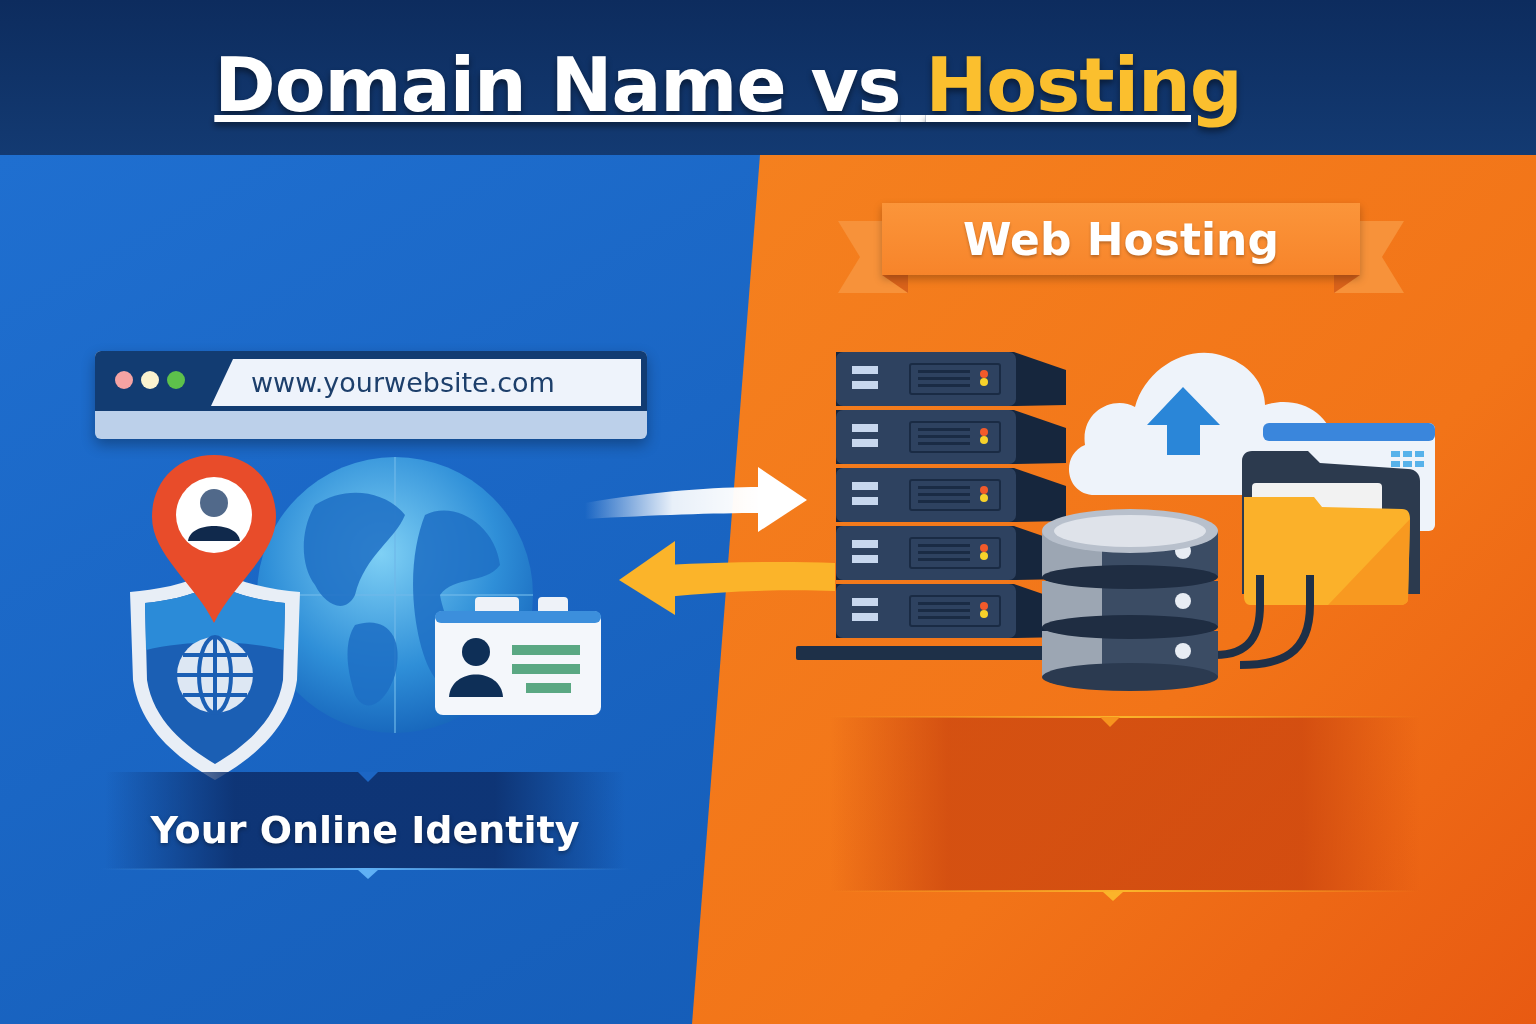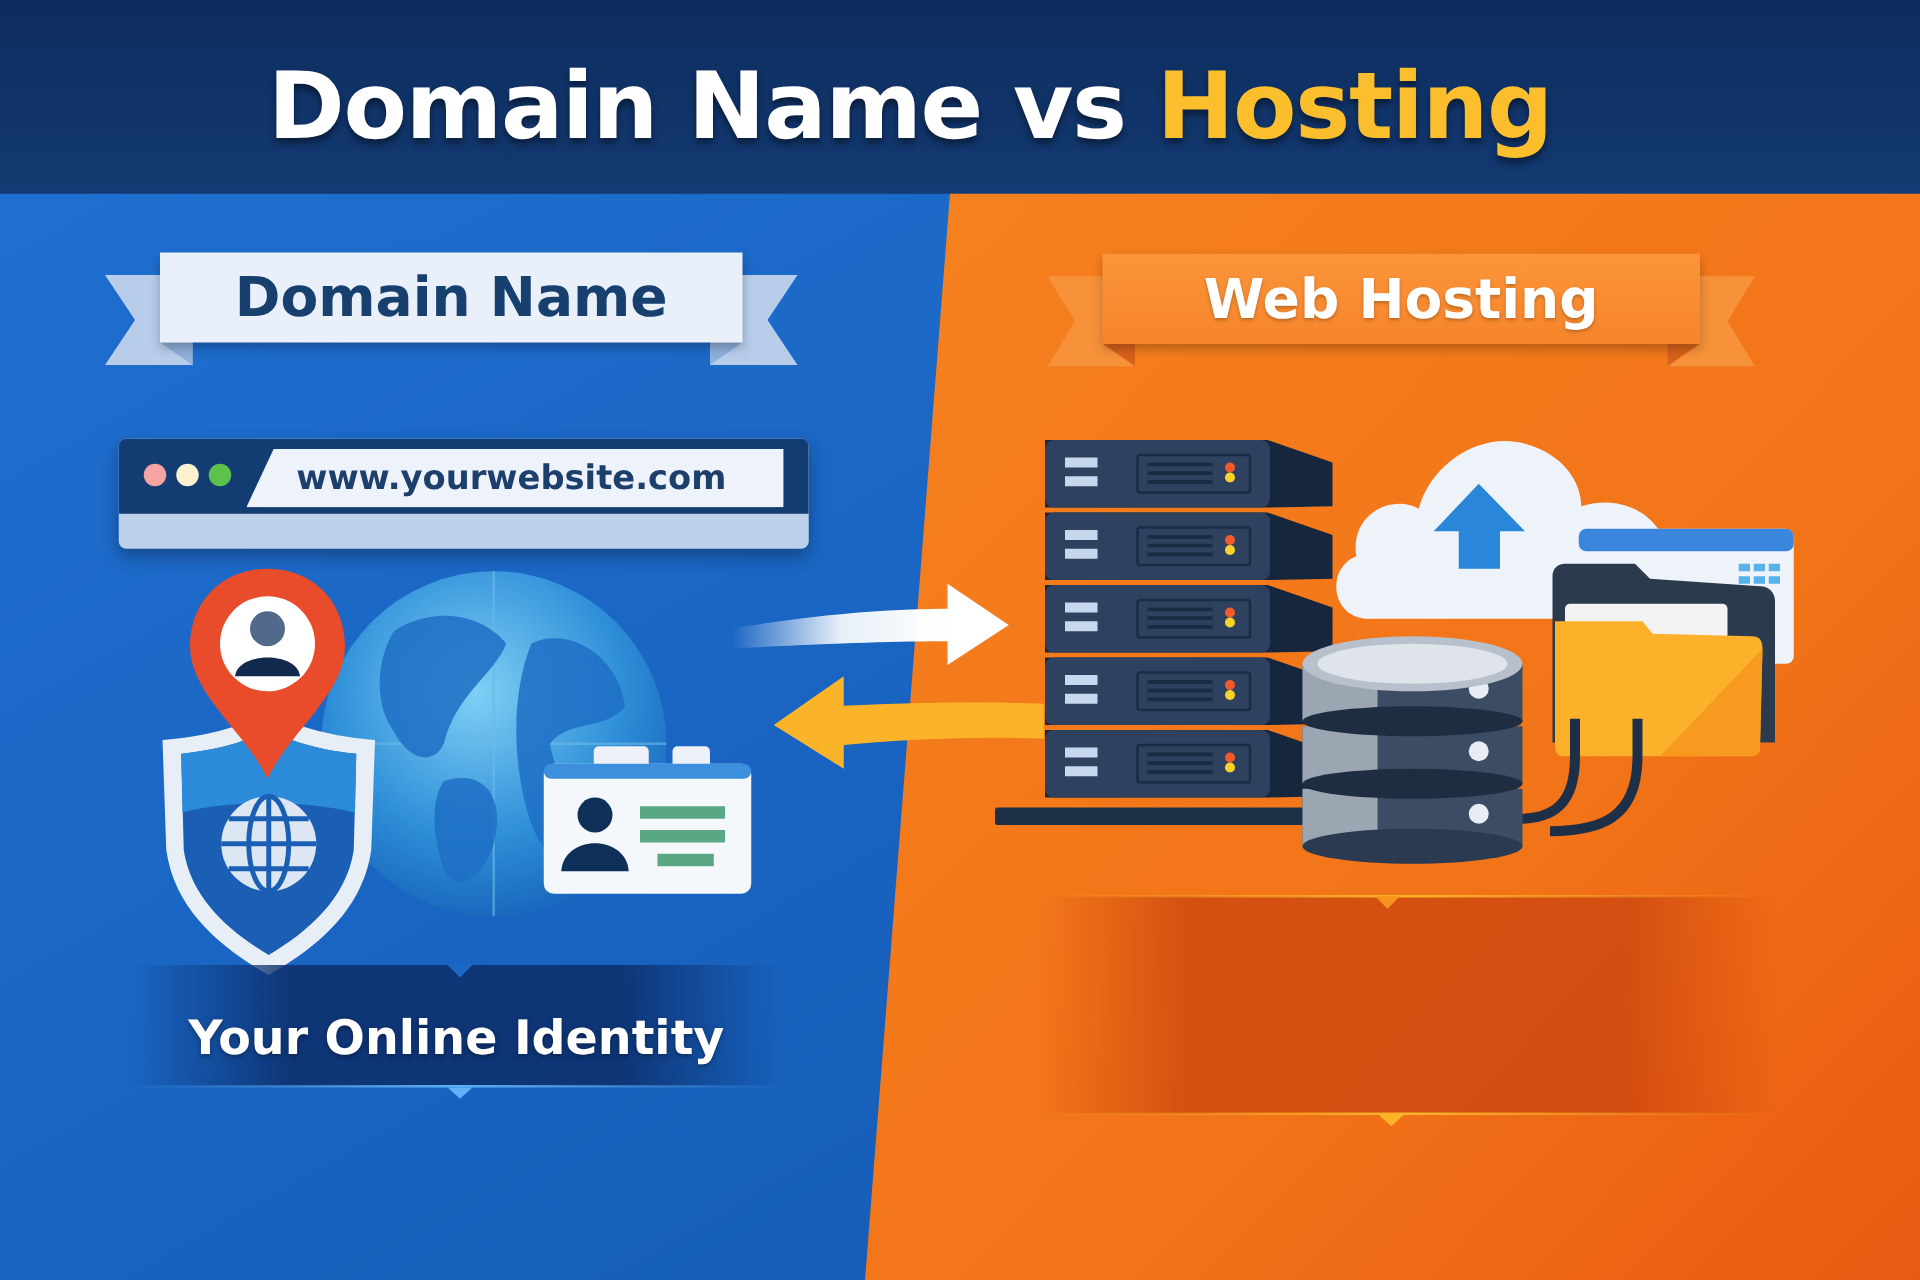--- a/index.html
+++ b/index.html
@@ -3,41 +3,41 @@
 <meta charset="utf-8">
 <style>
   * { box-sizing: border-box; margin: 0; padding: 0; }
   html, body { width: 1536px; height: 1024px; overflow: hidden; }
   body { font-family: "DejaVu Sans", "Liberation Sans", sans-serif; background: #0f2f63; position: relative; }
 
   .header { position: absolute; left: 0; top: 0; width: 1536px; height: 155px;
     background: linear-gradient(180deg, #0d2c5e 0%, #133a72 100%); }
   .title { position: absolute; left: 0; top: 42px; width: 1536px; text-align: center;
     font-size: 74px; font-weight: bold; letter-spacing: -1px; color: #ffffff;
-    text-shadow: 0 4px 6px rgba(0,0,0,0.45); padding-right: 80px; }
+    text-shadow: 0 4px 6px rgba(0,0,0,0.45); padding-right: 80px; text-decoration: underline; }
   .title .accent { color: #fbbf2e; }
 
   .panels { position: absolute; left: 0; top: 155px; width: 1536px; height: 869px; }
   .panel-bg { position: absolute; inset: 0; }
 
   .ribbon { position: absolute; height: 76px; }
   .ribbon .tail { position: absolute; top: 18px; width: 70px; height: 72px; }
   .ribbon .band { position: absolute; left: 44px; right: 44px; top: 0; height: 72px;
     display: flex; align-items: center; justify-content: center;
     font-size: 44px; font-weight: bold; box-shadow: 0 4px 8px rgba(0,0,0,0.25); }
 
   .browser { position: absolute; left: 95px; top: 196px; width: 552px; height: 88px;
     background: #bcd0ea; border-radius: 6px; box-shadow: 0 6px 14px rgba(0,0,0,0.3); overflow: hidden; }
   .browser .bar { position: absolute; left: 0; top: 0; width: 100%; height: 60px; background: #123c72; }
   .browser .dots { position: absolute; left: 20px; top: 20px; display: flex; gap: 8px; }
   .browser .dot { width: 18px; height: 18px; border-radius: 50%; }
-  .browser .url { position: absolute; left: 102px; top: 8px; width: 430px; height: 47px;
+  .browser .url { position: absolute; left: 116px; top: 8px; width: 430px; height: 47px;
     background: #eef3fb; clip-path: polygon(22px 0, 100% 0, 100% 100%, 0 100%);
     display: flex; align-items: center; padding-left: 40px;
-    font-size: 27px; font-weight: bold; color: #1d3f6b; }
+    font-size: 27px; font-weight: normal; color: #1d3f6b; }
 
   .caption { position: absolute; color: #fff; font-weight: bold; text-align: center; text-shadow: 0 2px 4px rgba(0,0,0,0.35); }
   .glow-line { position: absolute; height: 2px; }
   .notch { position: absolute; width: 0; height: 0; border-left: 10px solid transparent; border-right: 10px solid transparent; }
 
   svg { position: absolute; overflow: visible; }
 </style>
 </head>
 <body>
 
@@ -59,31 +59,20 @@
       <linearGradient id="orangeG" x1="0" y1="0" x2="1" y2="1">
         <stop offset="0" stop-color="#f5811f"></stop>
           <stop offset="0.6" stop-color="#f27418"></stop>
           <stop offset="1" stop-color="#e85a12"></stop>
       </linearGradient>
     </defs>
     <rect x="0" y="0" width="1536" height="869" fill="url(#blueG)"></rect>
     <polygon points="760,0 1536,0 1536,869 692,869" fill="url(#orangeG)"></polygon>
   </svg>
 
-  <div class="ribbon" style="left:84px; top:47px; width:554px;">
-    <svg class="tail" width="70" height="72" style="left:0; top:18px;">
-      <polygon points="0,0 70,0 70,72 0,72 24,36" fill="#b7cdea"></polygon>
-      <polygon points="44,54 70,54 70,72" fill="#8fb0dc"></polygon>
-    </svg>
-    <svg class="tail" width="70" height="72" style="right:0; top:18px;">
-      <polygon points="0,0 70,0 46,36 70,72 0,72" fill="#b7cdea"></polygon>
-      <polygon points="0,54 26,54 0,72" fill="#8fb0dc"></polygon>
-    </svg>
-    <div class="band" style="background:#eaf0f9; color:#17406f;">Domain Name</div>
-  </div>
 
   <div class="browser">
     <div class="bar"></div>
     <div class="dots">
       <div class="dot" style="background:#f5a3a3"></div>
       <div class="dot" style="background:#fbf3d0"></div>
       <div class="dot" style="background:#5dc14b"></div>
     </div>
     <div class="url">www.yourwebsite.com</div>
   </div>

